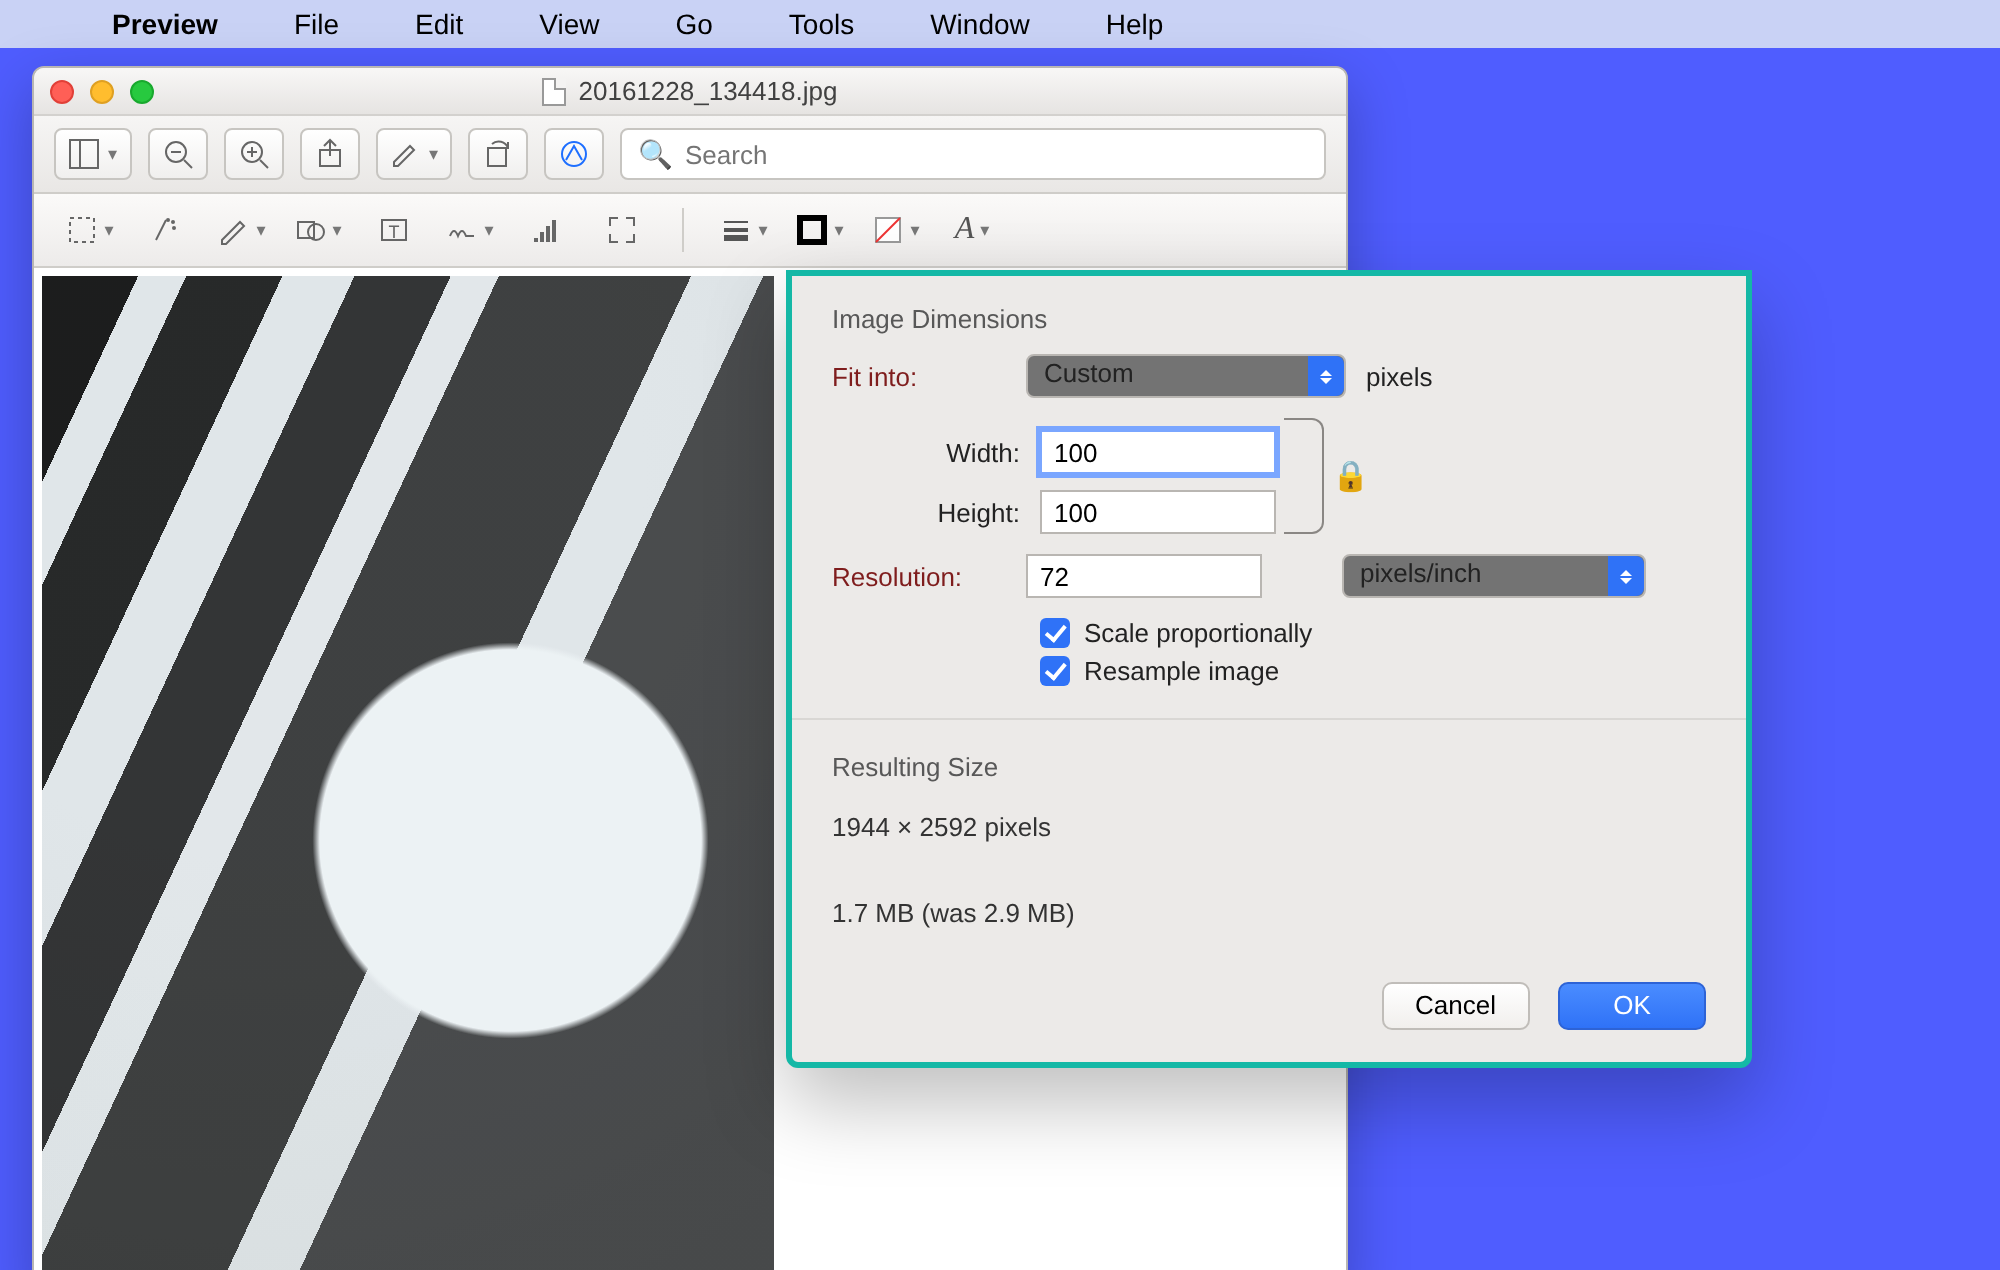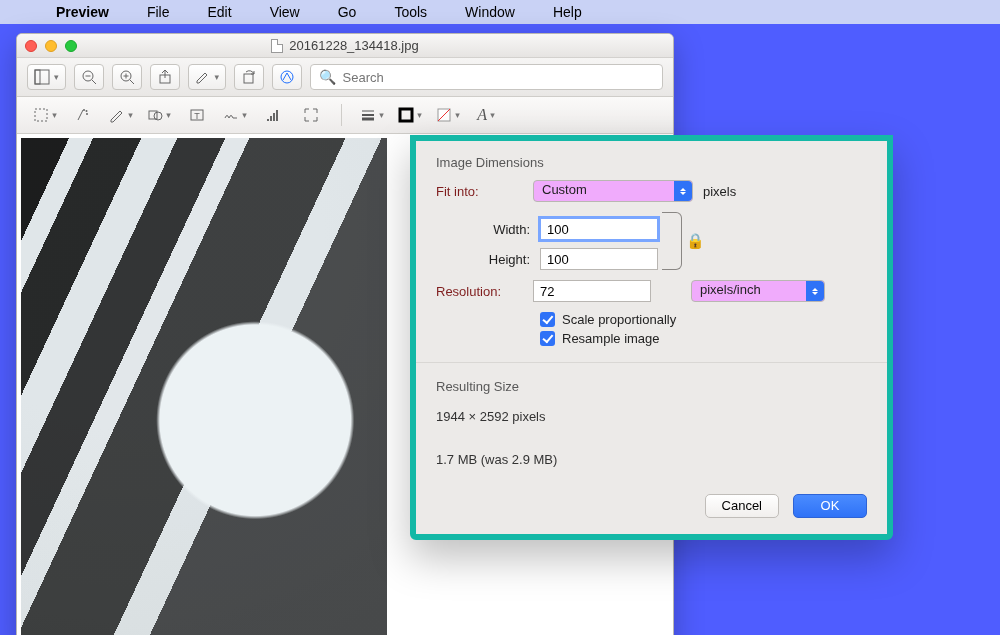--- a/index.html
+++ b/index.html
@@ -108,37 +108,37 @@
   background:
     radial-gradient(circle at 64% 56%, #e4edf1 0 26%, transparent 27%),
     linear-gradient(115deg, rgba(0,0,0,.85) 0 8%, transparent 8% 12%, rgba(0,0,0,.8) 12% 20%, transparent 20% 26%, rgba(0,0,0,.75) 26% 34%, rgba(255,255,255,.05) 34% 38%, rgba(0,0,0,.7) 38% 54%, transparent 54% 60%, rgba(0,0,0,.65) 60% 100%),
     radial-gradient(circle at 30% 20%, #d8e2e6 0 40%, #cfd9dd 100%);
   filter: contrast(1.05) saturate(.6);
 }
 
 
 .dialog{
   position:absolute;
-  left:410px; top:135px;
+  left:393px; top:135px;
   width:483px;
   background:#eceae8;
-  border:6px solid #14b8a6;
+  border:3px solid #14b8a6;
   border-radius:0 0 6px 6px;
   box-shadow: 0 18px 40px rgba(0,0,0,.25);
   padding:0; font-size:13px; color:#222;
 }
 .panel{ border-top:1px solid #d9d7d4; padding:14px 20px 12px 20px; }
 .panel:first-child{ border-top:none; }
 .grouptitle{ color:#585858; margin-bottom:10px; }
 
 .row{ display:flex; align-items:center; margin-bottom:10px; }
 .row .lab{ width:94px; margin-right:3px; color:#7f1d1d;}
 .select{
   height:22px; padding:0 20px 4px 8px;
-  background:#f0abfc; border:1px solid #b9b6b2; border-radius:4px;
+  background:#737373; border:1px solid #b9b6b2; border-radius:4px;
   position:relative; display:inline-flex; align-items:center;
 }
 .select .endcap{
   position:absolute; right:0; top:0; bottom:0; width:18px;
   background:#2f72f7; border-radius:0 4px 4px 0;
   display:flex; flex-direction:column; align-items:center; justify-content:center;
 }
 .select .endcap::before{content:""; border:3px solid transparent; border-bottom-color:#fff; margin-bottom:1px;}
 .select .endcap::after{content:""; border:3px solid transparent; border-top-color:#fff;}
 .unit{ margin-left:10px; }
@@ -391,21 +391,21 @@
         </div>
       </div>
       <div class="bracket"></div>
       <span class="lock">🔒</span>
     </div>
 
     <div class="row" style="margin-top:10px">
       <div class="lab">Resolution:</div>
       <input class="ninput" value="72" style="">
       <div style="width:40px"></div>
-      <div class="select" style="width:134px">
+      <div class="select" style="width:152px">
         <span>pixels/inch</span>
         <span class="endcap"></span>
       </div>
     </div>
 
     <div class="checks">
       <div class="checkline">
         <span class="chk"></span>
         <span>Scale proportionally</span>
       </div>

